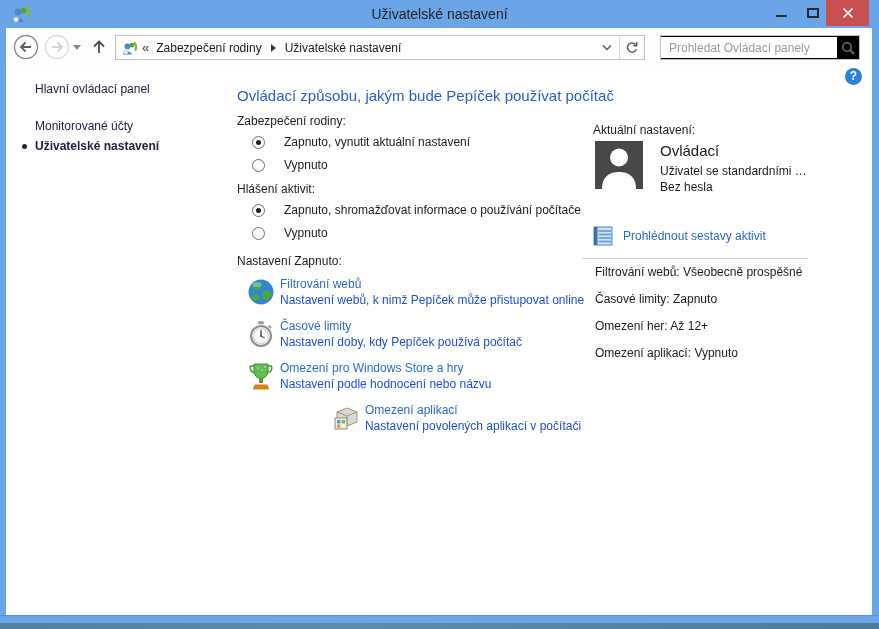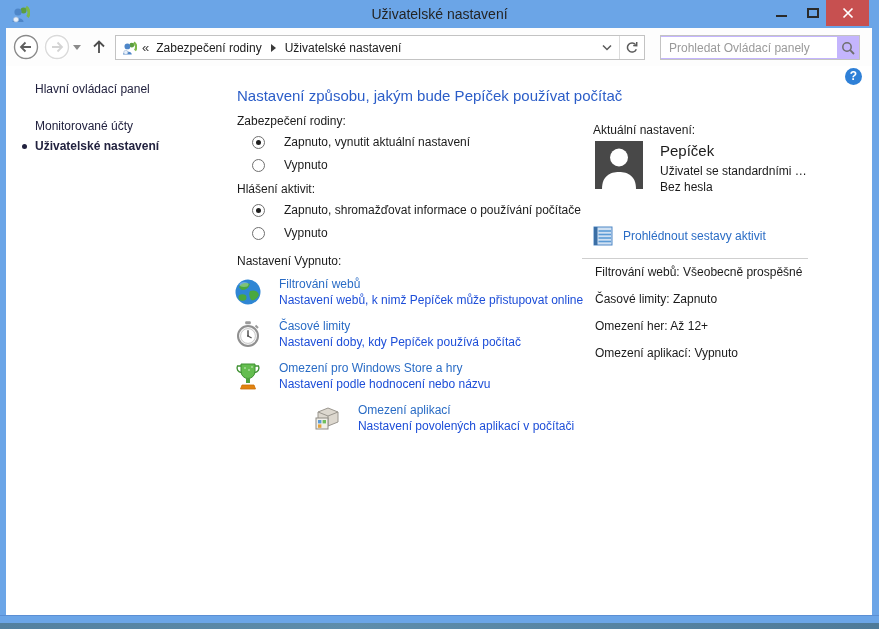--- a/index.html
+++ b/index.html
@@ -39,21 +39,21 @@
   .addr-icon { width:16px; height:16px; margin:0 5px 0 5px; flex:0 0 auto; }
   .addr-chevrons { color:#3c3c3c; font-size:13px; margin-right:7px; }
   .crumb { color:#202020; white-space:nowrap; cursor:default; }
   .crumb-sep { width:0; height:0; border-left:5px solid #3a3a3a; border-top:4px solid transparent;
                border-bottom:4px solid transparent; margin:0 9px; }
   .addr-spacer { flex:1 1 auto; }
   .addr-btn { width:24px; height:23px; display:flex; align-items:center; justify-content:center; flex:0 0 auto; }
   .addr-div { width:1px; height:23px; background:#dcdcdc; flex:0 0 auto; }
 
   .search-box { position:absolute; left:660px; top:35px; width:200px; height:25px;
-                border:1px solid #c3c3c3; background:#c4b5fd; display:flex; align-items:center; }
+                border:1px solid #c3c3c3; background:#000000; display:flex; align-items:center; }
   .search-box input { flex:1 1 auto; border:none; outline:none; height:21px; padding-left:8px;
                       font-family:"Liberation Sans",sans-serif; font-size:12px; color:#333; }
   .search-box input::placeholder { color:#9a9a9a; opacity:1; }
   .search-glyph { width:22px; height:21px; flex:0 0 auto; display:flex; align-items:center; justify-content:center; }
 
   .help-button { position:absolute; left:845px; top:68px; width:17px; height:17px; border-radius:50%;
                  background:#2f80d7; color:#fff; font-size:12px; font-weight:bold; text-align:center;
                  line-height:17px; cursor:default; }
 
   
@@ -62,21 +62,21 @@
   .side-bullet { position:absolute; left:22px; top:144px; width:5px; height:5px; border-radius:50%; background:#22223f; }
 
   
   .page-heading { position:absolute; left:237px; top:87px; font-size:15px; color:#2b5dc8; white-space:nowrap; }
   .group-label { position:absolute; left:237px; color:#1b1b1b; white-space:nowrap; }
   .opt-row { position:absolute; left:252px; display:flex; align-items:center; gap:19px; cursor:default; }
   .radio { width:13px; height:13px; border:1px solid #6f6f6f; border-radius:50%; background:#fff; position:relative; flex:0 0 auto; }
   .radio.on::after { content:""; position:absolute; left:3px; top:3px; width:5px; height:5px; border-radius:50%; background:#1f1f1f; }
   .opt-label { white-space:nowrap; }
 
-  .ws-item { position:absolute; left:233px; display:flex; gap:16px; width:420px; }
+  .ws-item { position:absolute; left:246px; display:flex; gap:4px; width:420px; }
   .ws-icon { width:30px; height:30px; flex:0 0 auto; }
   .ws-text { display:flex; flex-direction:column; }
   .ws-link { color:#2a6cc5; white-space:nowrap; cursor:pointer; line-height:15px; }
   .ws-desc { color:#1d4ed8; white-space:nowrap; line-height:16px; }
 
   
   .right-label { position:absolute; left:593px; top:114px; white-space:nowrap;margin-top:9px; }
   .avatar { position:absolute; left:595px; top:141px; width:48px; height:48px; }
   .user-name   { position:absolute; left:660px; top:142px; font-size:15px; color:#1b1b1b; white-space:nowrap; }
   .user-type   { position:absolute; left:660px; top:164px; white-space:nowrap; }
@@ -171,21 +171,21 @@
     </span>
   </div>
 
   <div class="help-button">?</div>
 
   <div class="side-item" style="top:82px;">Hlavní ovládací panel</div>
   <div class="side-item" style="top:119px;">Monitorované účty</div>
   <div class="side-bullet"></div>
   <div class="side-item active" style="top:139px;">Uživatelské nastavení</div>
 
-  <div class="page-heading">Nastavení způsobu, jakým bude Pepíček používat počítač</div>
+  <div class="page-heading">Ovládací způsobu, jakým bude Pepíček používat počítač</div>
 
   <div class="group-label" style="top:114px;">Zabezpečení rodiny:</div>
   <div class="opt-row" style="top:135px;">
     <span class="radio on"></span>
     <span class="opt-label">Zapnuto, vynutit aktuální nastavení</span>
   </div>
   <div class="opt-row" style="top:158px;">
     <span class="radio"></span>
     <span class="opt-label">Vypnuto</span>
   </div>
@@ -193,21 +193,21 @@
   <div class="group-label" style="top:182px;">Hlášení aktivit:</div>
   <div class="opt-row" style="top:203px;">
     <span class="radio on"></span>
     <span class="opt-label">Zapnuto, shromažďovat informace o používání počítače</span>
   </div>
   <div class="opt-row" style="top:226px;">
     <span class="radio"></span>
     <span class="opt-label">Vypnuto</span>
   </div>
 
-  <div class="group-label" style="top:254px;">Nastavení Vypnuto:</div>
+  <div class="group-label" style="top:254px;">Nastavení Zapnuto:</div>
 
   <div class="ws-item" style="top:277px;">
     <svg class="ws-icon" viewBox="0 0 30 30">
       <circle cx="15" cy="15" r="12.5" fill="#2f86d4"></circle>
       <path d="M6 10 Q10 4 17 7 Q15 13 9 13 Q7 12 6 10 Z" fill="#4aa83e"></path>
       <path d="M17 14 Q24 12 26 18 Q23 24 18 23 Q15 18 17 14 Z" fill="#4aa83e"></path>
       <ellipse cx="9.5" cy="20.5" rx="4" ry="3.2" fill="#4aa83e"></ellipse>
       <ellipse cx="11" cy="7.5" rx="4.5" ry="2.5" fill="rgba(255,255,255,0.30)"></ellipse>
     </svg>
     <div class="ws-text">
@@ -265,21 +265,21 @@
     </div>
   </div>
 
   <div class="right-label">Aktuální nastavení:</div>
 
   <svg class="avatar" viewBox="0 0 48 48">
     <rect width="48" height="48" fill="#484848"></rect>
     <circle cx="24" cy="16.5" r="9" fill="#ffffff"></circle>
     <path d="M7 48 C7 35 15 31 24 31 C33 31 41 35 41 48 Z" fill="#ffffff"></path>
   </svg>
-  <div class="user-name">Pepíček</div>
+  <div class="user-name">Ovládací</div>
   <div class="user-type">Uživatel se standardními …</div>
   <div class="user-pass">Bez hesla</div>
 
   <div class="reports-row">
     <svg width="22" height="22" viewBox="0 0 22 22">
       <rect x="2" y="2" width="18" height="18" fill="#cfe0f2" stroke="#4f87c6" stroke-width="1"></rect>
       <rect x="2" y="2" width="3.5" height="18" fill="#3a6ea5"></rect>
       <line x1="6.5" y1="6" x2="19" y2="6" stroke="#5b9bd5" stroke-width="1.6"></line>
       <line x1="6.5" y1="9.5" x2="19" y2="9.5" stroke="#5b9bd5" stroke-width="1.6"></line>
       <line x1="6.5" y1="13" x2="19" y2="13" stroke="#5b9bd5" stroke-width="1.6"></line>

